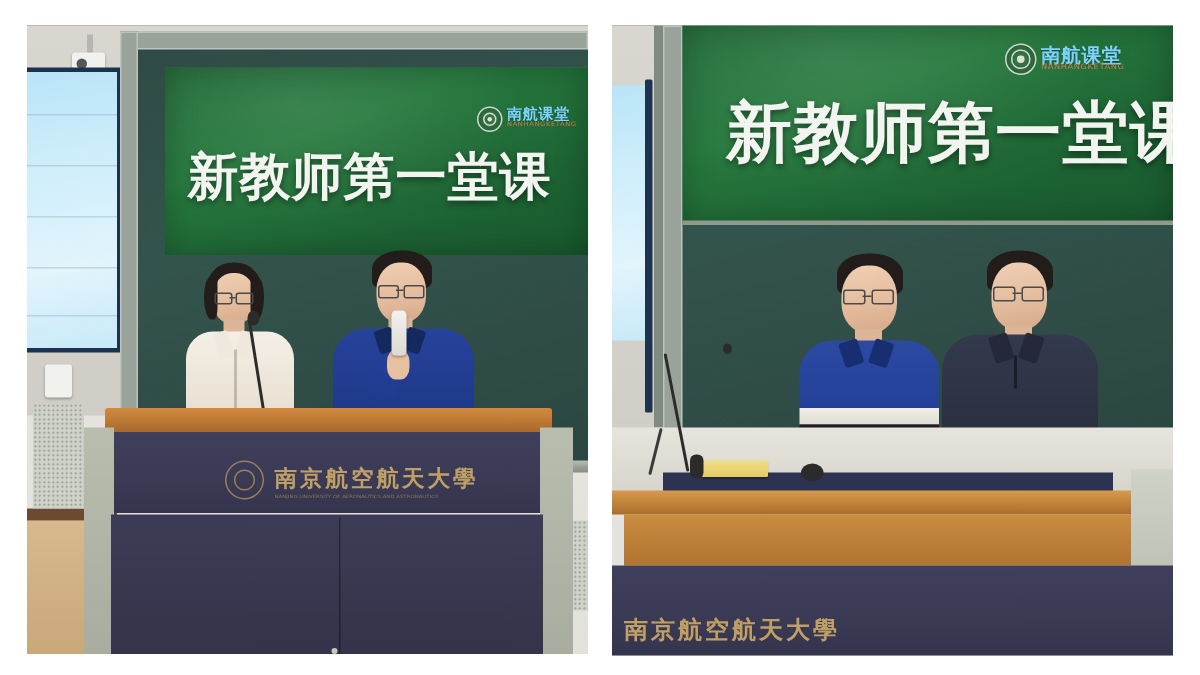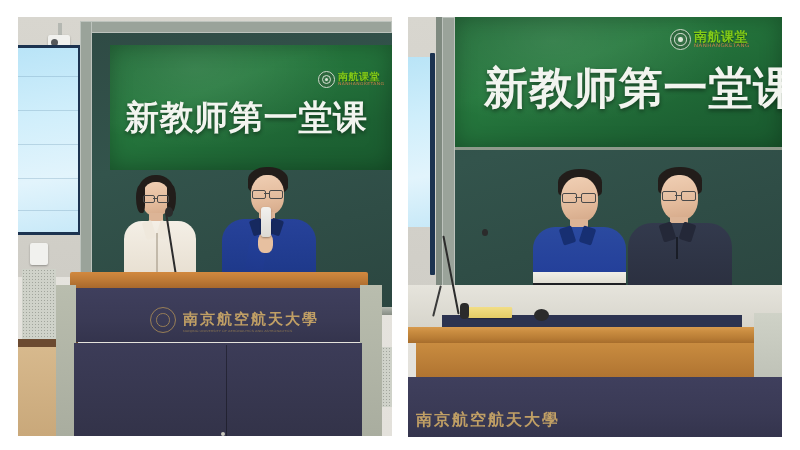--- a/index.html
+++ b/index.html
@@ -40,21 +40,21 @@
 
   
   .logo-lockup{position:absolute;display:flex;align-items:center;gap:3px;}
   .seal{border-radius:50%;border:1.5px solid #cfd8cb;position:relative;
       background:radial-gradient(circle,#3d7a4e 0%,#2a6439 70%);}
   .seal::before{content:"";position:absolute;inset:18%;border-radius:50%;
       border:1.2px solid #d5dfd1;}
   .seal::after{content:"";position:absolute;inset:38%;border-radius:50%;
       background:#dbe5d6;}
   .logo-text{display:flex;flex-direction:column;line-height:1;}
-  .logo-cn{color:#84cc16;font-weight:bold;font-family:Liberation Sans, sans-serif;
+  .logo-cn{color:#7dd3fc;font-weight:bold;font-family:Liberation Sans, sans-serif;
       letter-spacing:.5px;text-shadow:0 1px 1px rgba(0,0,0,.4);}
   .logo-en{color:#cf7f4a;font-family:"DejaVu Sans",sans-serif;letter-spacing:.4px;
       transform:scaleY(.9);}
 
   
   .screen-frame{position:absolute;background:#1c3350;border-radius:1px;}
   .screen{position:absolute;background:
       linear-gradient(170deg,#b9e4f7 0%,#cfeefb 35%,#e2f4fc 70%,#c8e9f8 100%);}
   .screen-line{position:absolute;left:0;right:0;height:1px;background:rgba(120,160,185,.35);}
   .projector{position:absolute;background:#f1f1ee;border-radius:2px;

